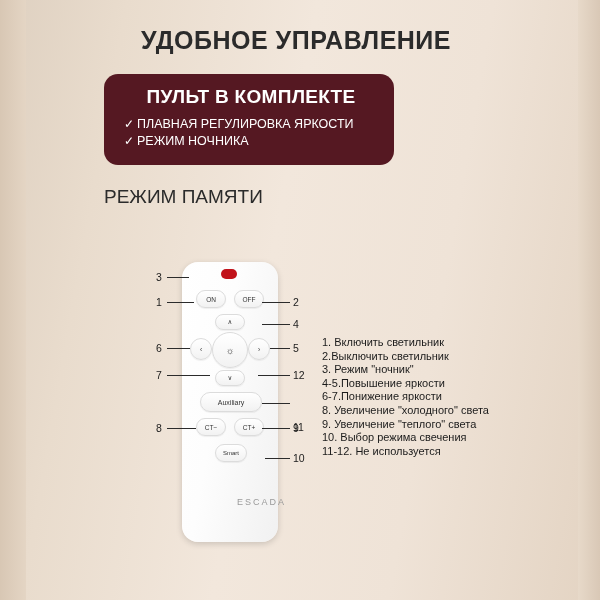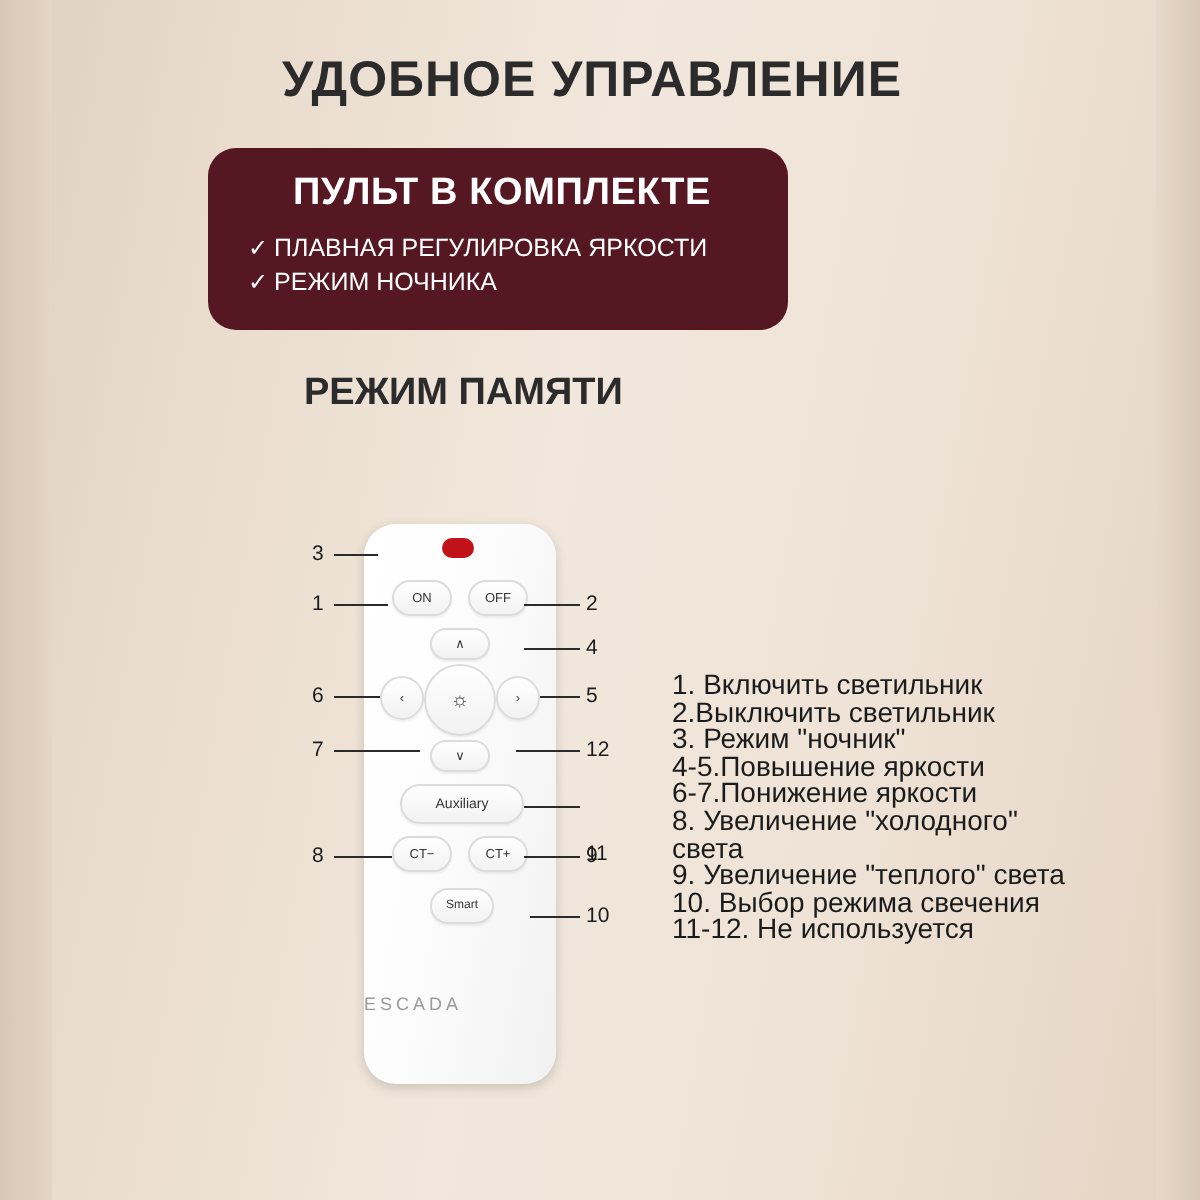--- a/index.html
+++ b/index.html
@@ -75,23 +75,22 @@
     color: #ffffff;
     font-size: 12px;
   }
 
   
   .memory-title {
     position: absolute;
     left: 104px;
     top: 186px;
     font-size: 19px;
-    font-weight: bold;
+    font-weight: normal;
     color: #2b2b2b;
-    margin-left: 48px;
   }
   .memory-sub {
     position: absolute;
     left: 104px;
     top: 212px;
     font-size: 13px;
     color: #2b2b2b;
   }
 
   
@@ -138,21 +137,21 @@
     font-size: 10px;
   }
   .btn-aux  { left: 18px; top: 130px; width: 60px; height: 18px; font-size: 7px; }
   .btn-ctm  { left: 14px; top: 156px; width: 28px; height: 16px; }
   .btn-ctp  { left: 52px; top: 156px; width: 28px; height: 16px; }
   .btn-smart{ left: 33px; top: 182px; width: 30px; height: 16px; font-size: 6px; }
   .brand {
     position: absolute;
     left: 0; top: 235px;
     width: 104px;
-    text-align: left;
+    text-align: right;
     font-size: 9px;
     letter-spacing: 2px;
     color: #9a9a9a;
   }
 
   
   .call {
     position: absolute;
     font-size: 10.5px;
     color: #1b1b1b;
@@ -162,24 +161,23 @@
     height: 1px;
     background: #2b2b2b;
   }
 
   
   .legend {
     position: absolute;
     left: 322px;
     top: 336px;
     width: 200px;
-    font-size: 14px;
+    font-size: 11px;
     line-height: 13.6px;
     color: #1b1b1b;
-    margin-left: 14px;
   }
 </style>
 </head>
 <body>
 
 <div class="page">
   <div class="left-strip"></div>
   <div class="right-strip"></div>
 
   <div class="title">УДОБНОЕ УПРАВЛЕНИЕ</div>

